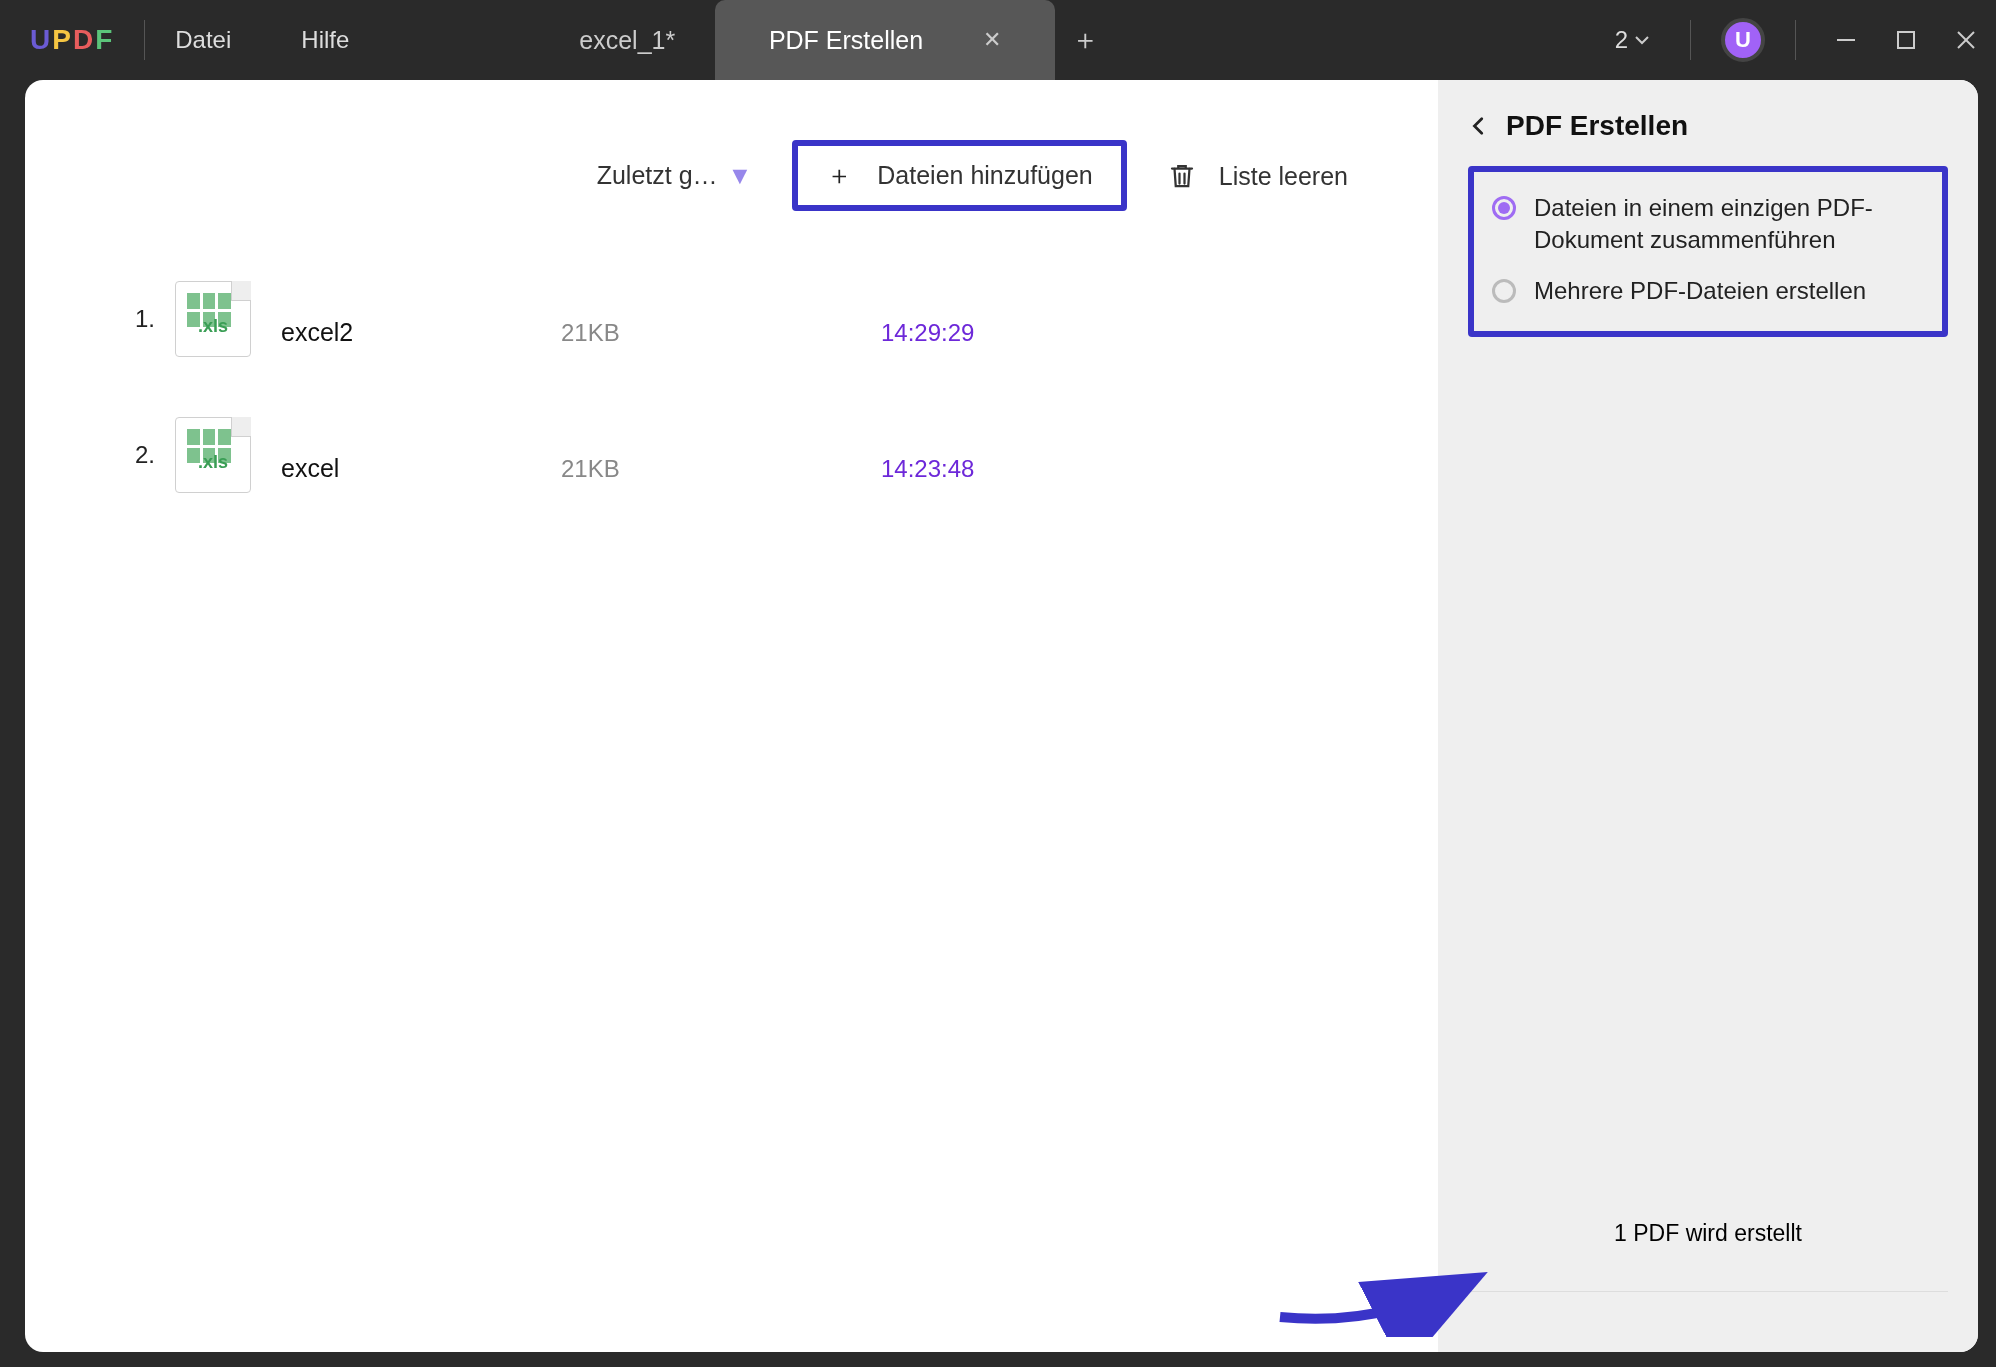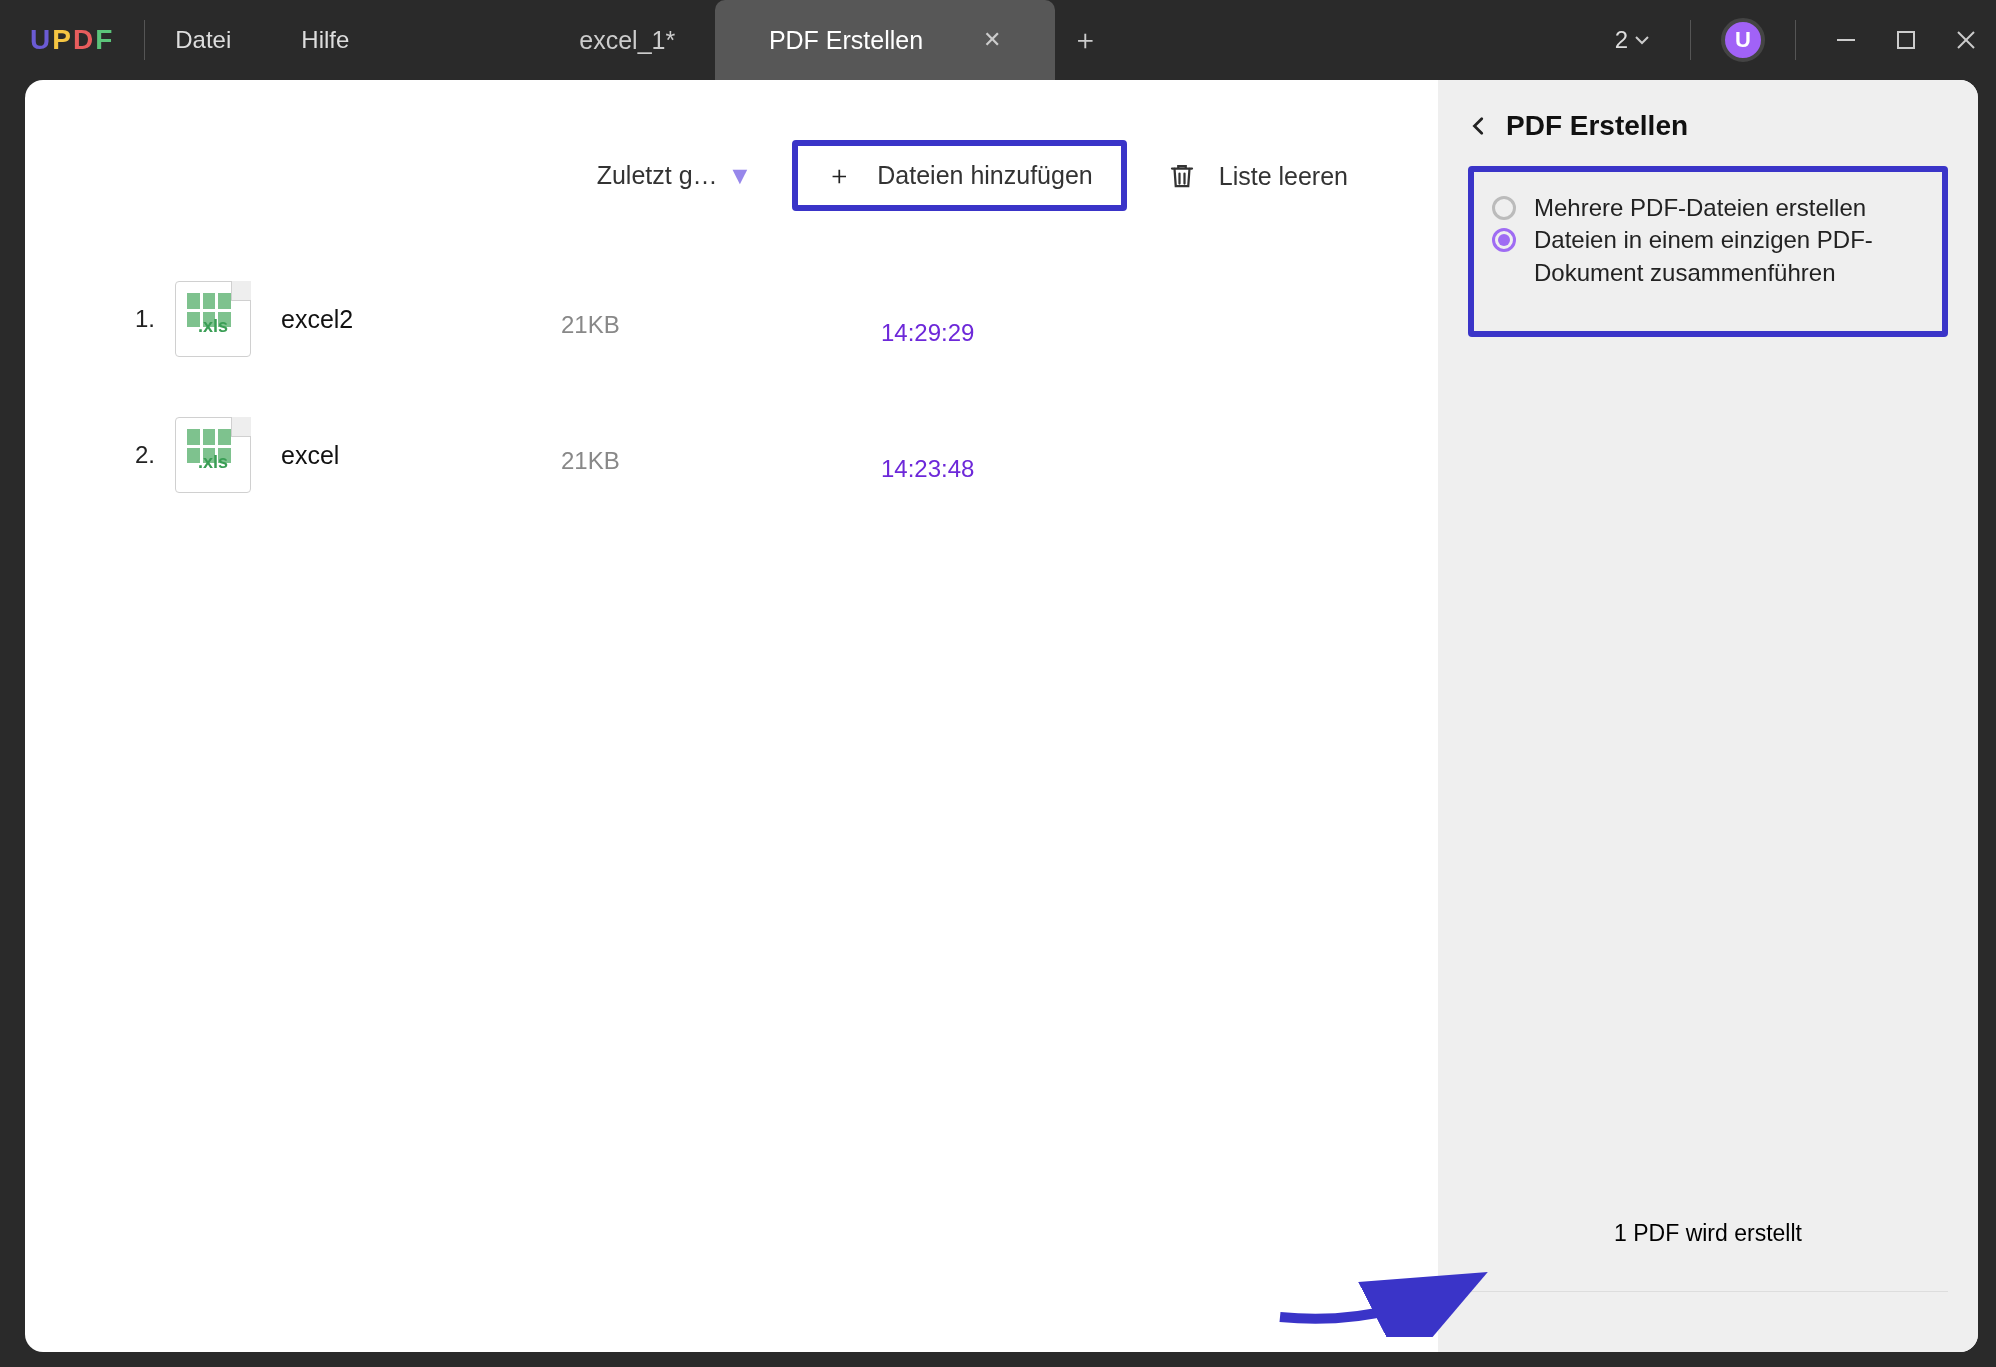--- a/index.html
+++ b/index.html
@@ -51,21 +51,21 @@
     .clear-btn svg { width: 30px; height: 30px; }
 
     .file-row { display: flex; align-items: center; padding: 30px 20px 30px 50px; }
     .row-num { width: 40px; font-size: 24px; color: #222; }
     .file-icon { width: 76px; height: 76px; position: relative; margin-right: 30px; }
     .file-icon .sheet { position: absolute; inset: 0; background: #fff; border: 1px solid #d0d0d0; border-radius: 4px; }
     .file-icon .corner { position: absolute; top: 0; right: 0; width: 20px; height: 20px; background: #eee; border-left: 1px solid #d0d0d0; border-bottom: 1px solid #d0d0d0; }
     .file-icon .grid { position: absolute; top: 12px; left: 12px; right: 20px; bottom: 30px; display: grid; grid-template-columns: 1fr 1fr 1fr; grid-template-rows: 1fr 1fr; gap: 3px; }
     .file-icon .grid div { background: #7ec28e; }
     .file-icon .ext { position: absolute; bottom: 20px; width: 100%; text-align: center; font-size: 18px; color: #3a9e55; font-weight: 600; }
-    .file-meta { flex: 1; display: flex; align-items: center; }
+    .file-meta { flex: 1; display: flex; align-items: flex-end; }
     .file-name { font-size: 25px; color: #111; font-weight: 500; width: 280px; }
     .file-size { width: 320px; font-size: 24px; color: #888; text-align: left; margin-top: 12px; }
     .file-time { font-size: 24px; color: #6d28d9; text-align: left; margin-top: 28px; }
 
     .side-panel { width: 540px; background: #efefef; display: flex; flex-direction: column; padding: 30px 30px 30px 30px; }
     .side-header { display: flex; align-items: center; gap: 16px; margin-bottom: 24px; }
     .side-header svg { width: 22px; height: 22px; }
     .side-header .title { font-size: 28px; font-weight: 700; color: #111; }
 
     .options-card { border: 6px solid #3a34c8; border-radius: 4px; background: #efefef; padding: 20px 18px 24px 18px; }
@@ -203,27 +203,27 @@
 
   <div class="side-panel">
     <div class="side-header">
       <svg viewBox="0 0 24 24">
           <path d="M15 4l-8 8 8 8" fill="none" stroke="#222" stroke-width="3" stroke-linecap="round"></path>
         </svg>
       <div class="title">PDF Erstellen</div>
     </div>
 
     <div class="options-card">
+      <div class="radio-row">
+        <div class="radio-outer sel"></div>
+        <div class="radio-label">Dateien in einem einzigen PDF-Dokument zusammenführen</div>
+      </div>
       <div class="radio-row" style="margin-bottom:0">
         <div class="radio-outer"></div>
         <div class="radio-label">Mehrere PDF-Dateien erstellen</div>
-      </div>
-      <div class="radio-row">
-        <div class="radio-outer sel"></div>
-        <div class="radio-label">Dateien in einem einzigen PDF-Dokument zusammenführen</div>
       </div>
     </div>
 
     <div class="side-spacer"></div>
     <div class="status-line">1 PDF wird erstellt</div>
     <div class="side-sep"></div>
   </div>
 
 </div>
 

